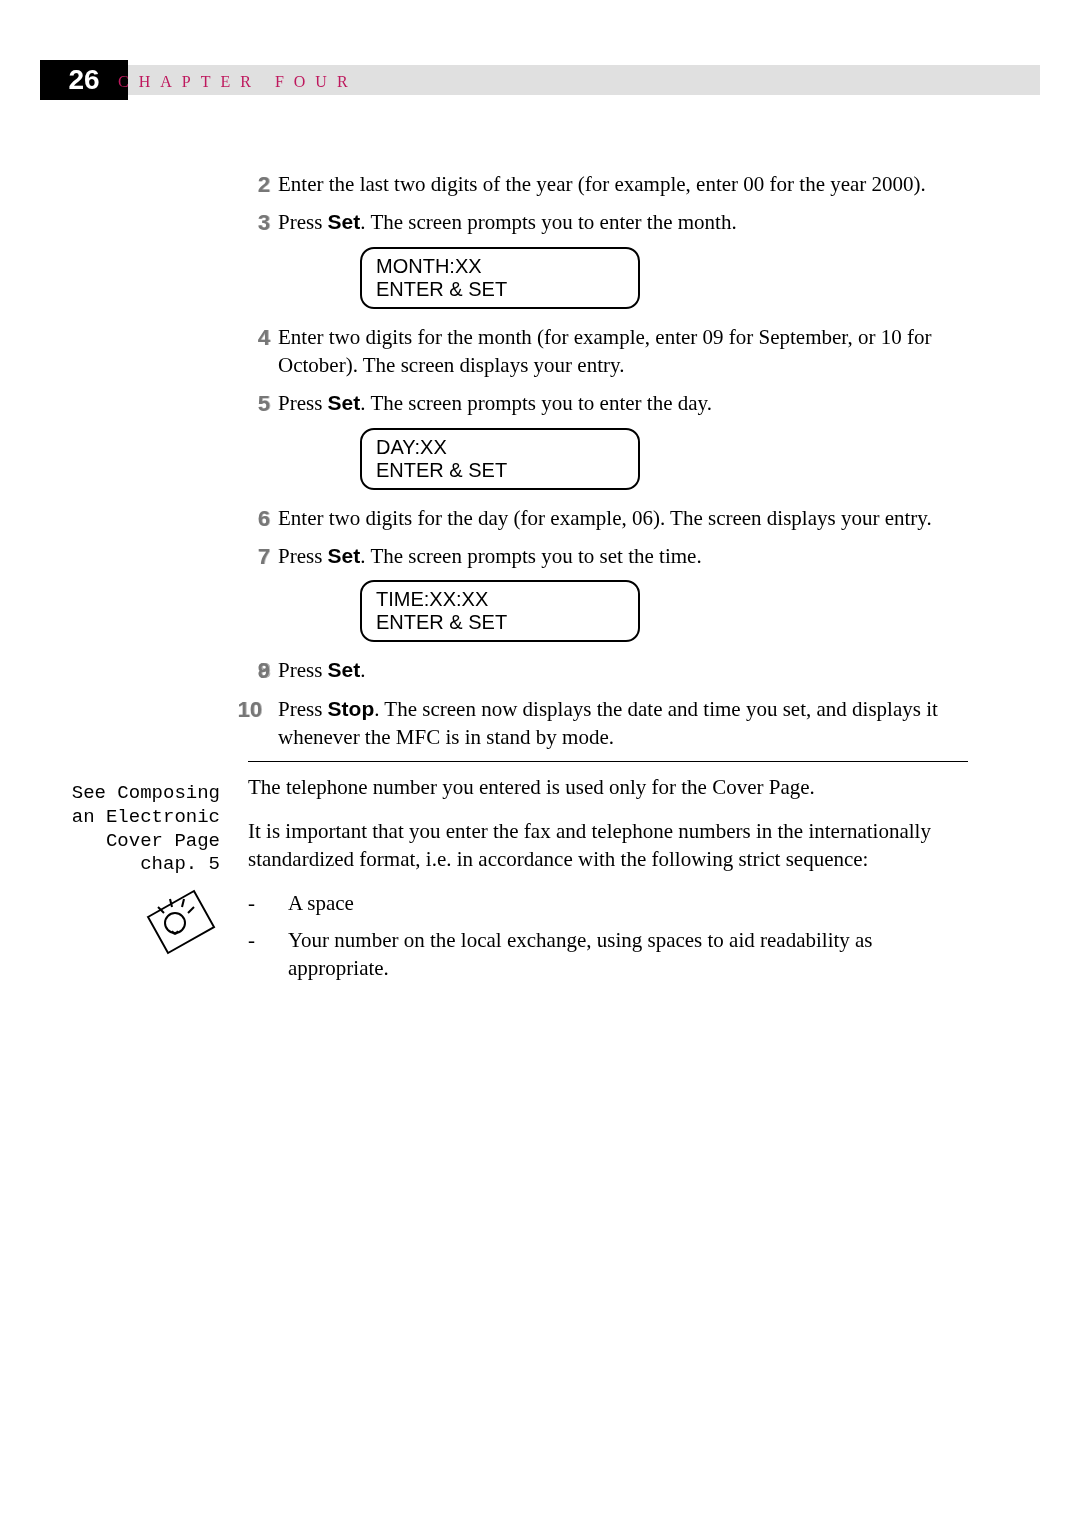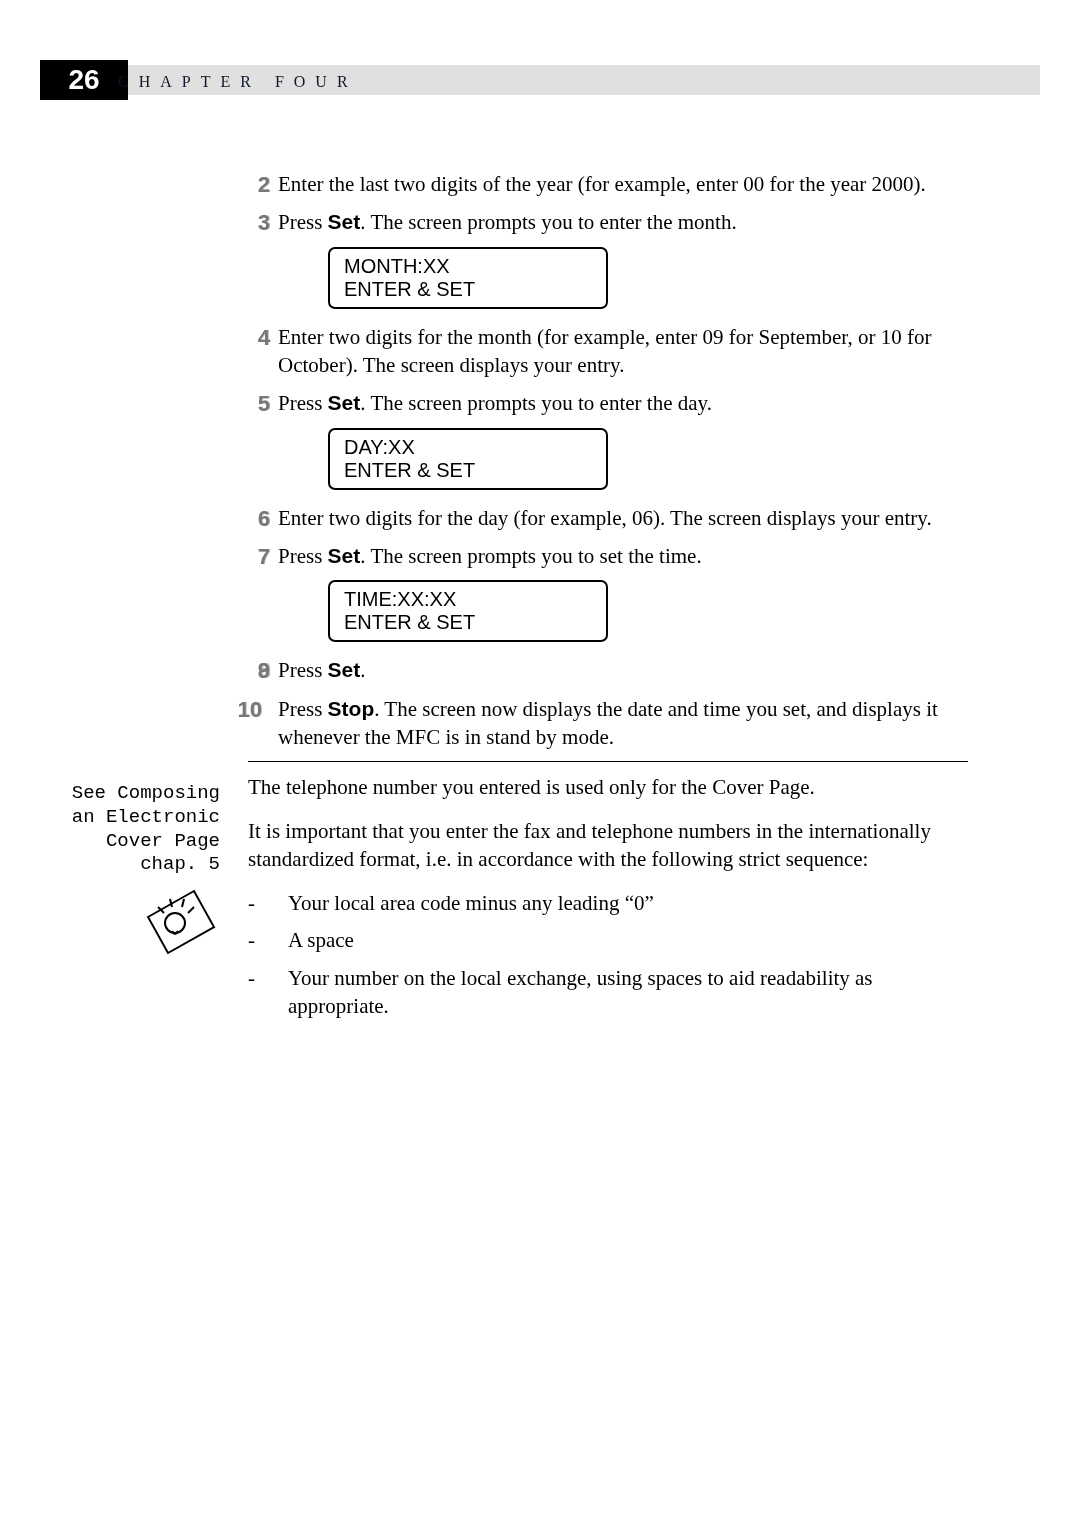--- a/index.html
+++ b/index.html
@@ -22,42 +22,42 @@
     position: absolute;
     top: 65px; left: 40px; right: 40px; height: 30px;
     background: #e0e0e0;
     z-index: 1;
   }
   .header-text {
     position: absolute;
     top: 73px; left: 118px;
     font-family: "Times New Roman", serif;
     font-size: 16px; letter-spacing: 10px;
-    color: #0f172a; z-index: 2;
+    color: #be185d; z-index: 2;
   }
 
   .content { position: absolute; top: 170px; left: 248px; width: 720px; }
   .sidebar { position: absolute; top: 782px; left: 50px; width: 170px; text-align: right; font-family: Liberation Mono, monospace; font-size: 19px; line-height: 1.25; }
   .sidebar-icon { margin-top: 10px; margin-left: auto; }
 
   ol.steps { list-style: none; }
   ol.steps > li { position: relative; padding-left: 30px; font-size: 21px; line-height: 1.35; margin-bottom: 10px; }
   .step-num {
     position: absolute; left: -8px; top: 0;
     width: 30px;
     font-family: Arial, Helvetica, sans-serif;
     font-weight: bold; font-size: 22px; color: #777;
     text-align: right;
     text-shadow: 1px 0 0 #bbb;
   }
 
   .lcd {
-    margin: 10px 0 14px 80px;
+    margin: 10px 0 14px 112px;
     width: 280px; padding: 6px 14px 6px 14px;
-    border: 2px solid #000; border-radius: 7px;
+    border: 2px solid #000; border-radius: 14px;
     font-family: Arial, Helvetica, sans-serif;
     font-size: 20px; line-height: 1.15;
     white-space: pre;
   }
 
   h2.section {
     font-family: Arial, Helvetica, sans-serif;
     font-weight: bold; font-size: 30px;
     margin-top: 28px; margin-bottom: 4px;
   }
@@ -153,19 +153,18 @@
     </ol>
 
     <hr class="section-rule">
 
 
     <p class="body">The telephone number you entered is used only for the Cover Page.</p>
 
     <p class="body">It is important that you enter the fax and telephone numbers in the internationally standardized format, i.e. in accordance with the following strict sequence:</p>
 
     <ul class="dash">
-      <li>Your local area code minus any leading “0”</li>
       <li>A space</li>
       <li>Your number on the local exchange, using spaces to aid readability as appropriate.</li>
     </ul>
 
   </div>
 </div>
 
 </body></html>

